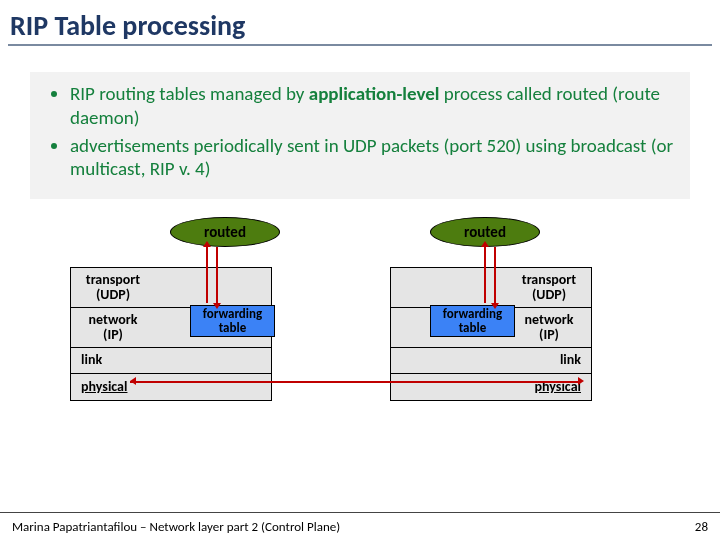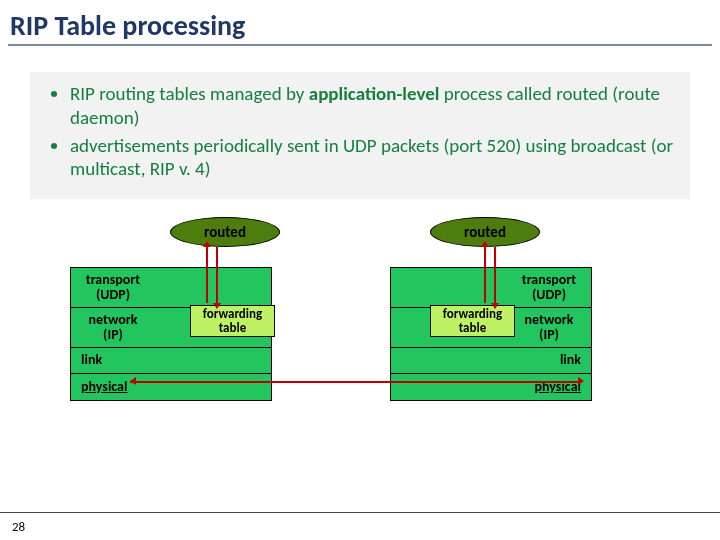--- a/index.html
+++ b/index.html
@@ -47,21 +47,21 @@
     display: flex;
     align-items: center;
     justify-content: center;
     font-weight: bold;
     font-size: 15px;
   }
   .stack {
     position: absolute;
     width: 202px;
     border: 1px solid #000;
-    background: #22c55e;
+    background: #e5e5e5;
   }
   .row {
     display: flex;
     border-bottom: 1px solid #000;
     min-height: 34px;
     align-items: stretch;
   }
   .row:last-child { border-bottom: none; text-decoration: underline; }
   .cell {
     display: flex;
@@ -72,21 +72,21 @@
     line-height: 1.1;
     padding: 4px 10px;
   }
   .cell-left { width: 42%; text-align: center; border-right: none; }
   .cell-right { width: 42%; text-align: center; border-left: none; }
   .cell-fill { flex: 1; }
   .fwd-box {
     position: absolute;
     width: 85px; height: 32px;
     border: 1px solid #000;
-    background: #bef264;
+    background: #3b82f6;
     display: flex;
     flex-direction: column;
     align-items: center;
     justify-content: center;
     font-size: 13px;
     font-weight: bold;
     line-height: 1.05;
   }
 
   .arrow {
@@ -204,14 +204,15 @@
     <div class="arrow down" style="left:464px; top:30px; height:56px;"></div>
 
     <div style="position:absolute; left:100px; top:164px; width:450px; height:2px; background:#c00000;"></div>
     <div style="position:absolute; left:100px; top:160px; width:0; height:0; border-top:4px solid transparent; border-bottom:4px solid transparent; border-right:6px solid #c00000;"></div>
     <div style="position:absolute; left:548px; top:160px; width:0; height:0; border-top:4px solid transparent; border-bottom:4px solid transparent; border-left:6px solid #c00000;"></div>
 
   </div>
 </div>
 
 <div class="footer">
+  <span>Marina Papatriantafilou –  Network layer part 2 (Control Plane)</span>
   <span class="pagenum">28</span>
 </div>
 
 </body></html>

